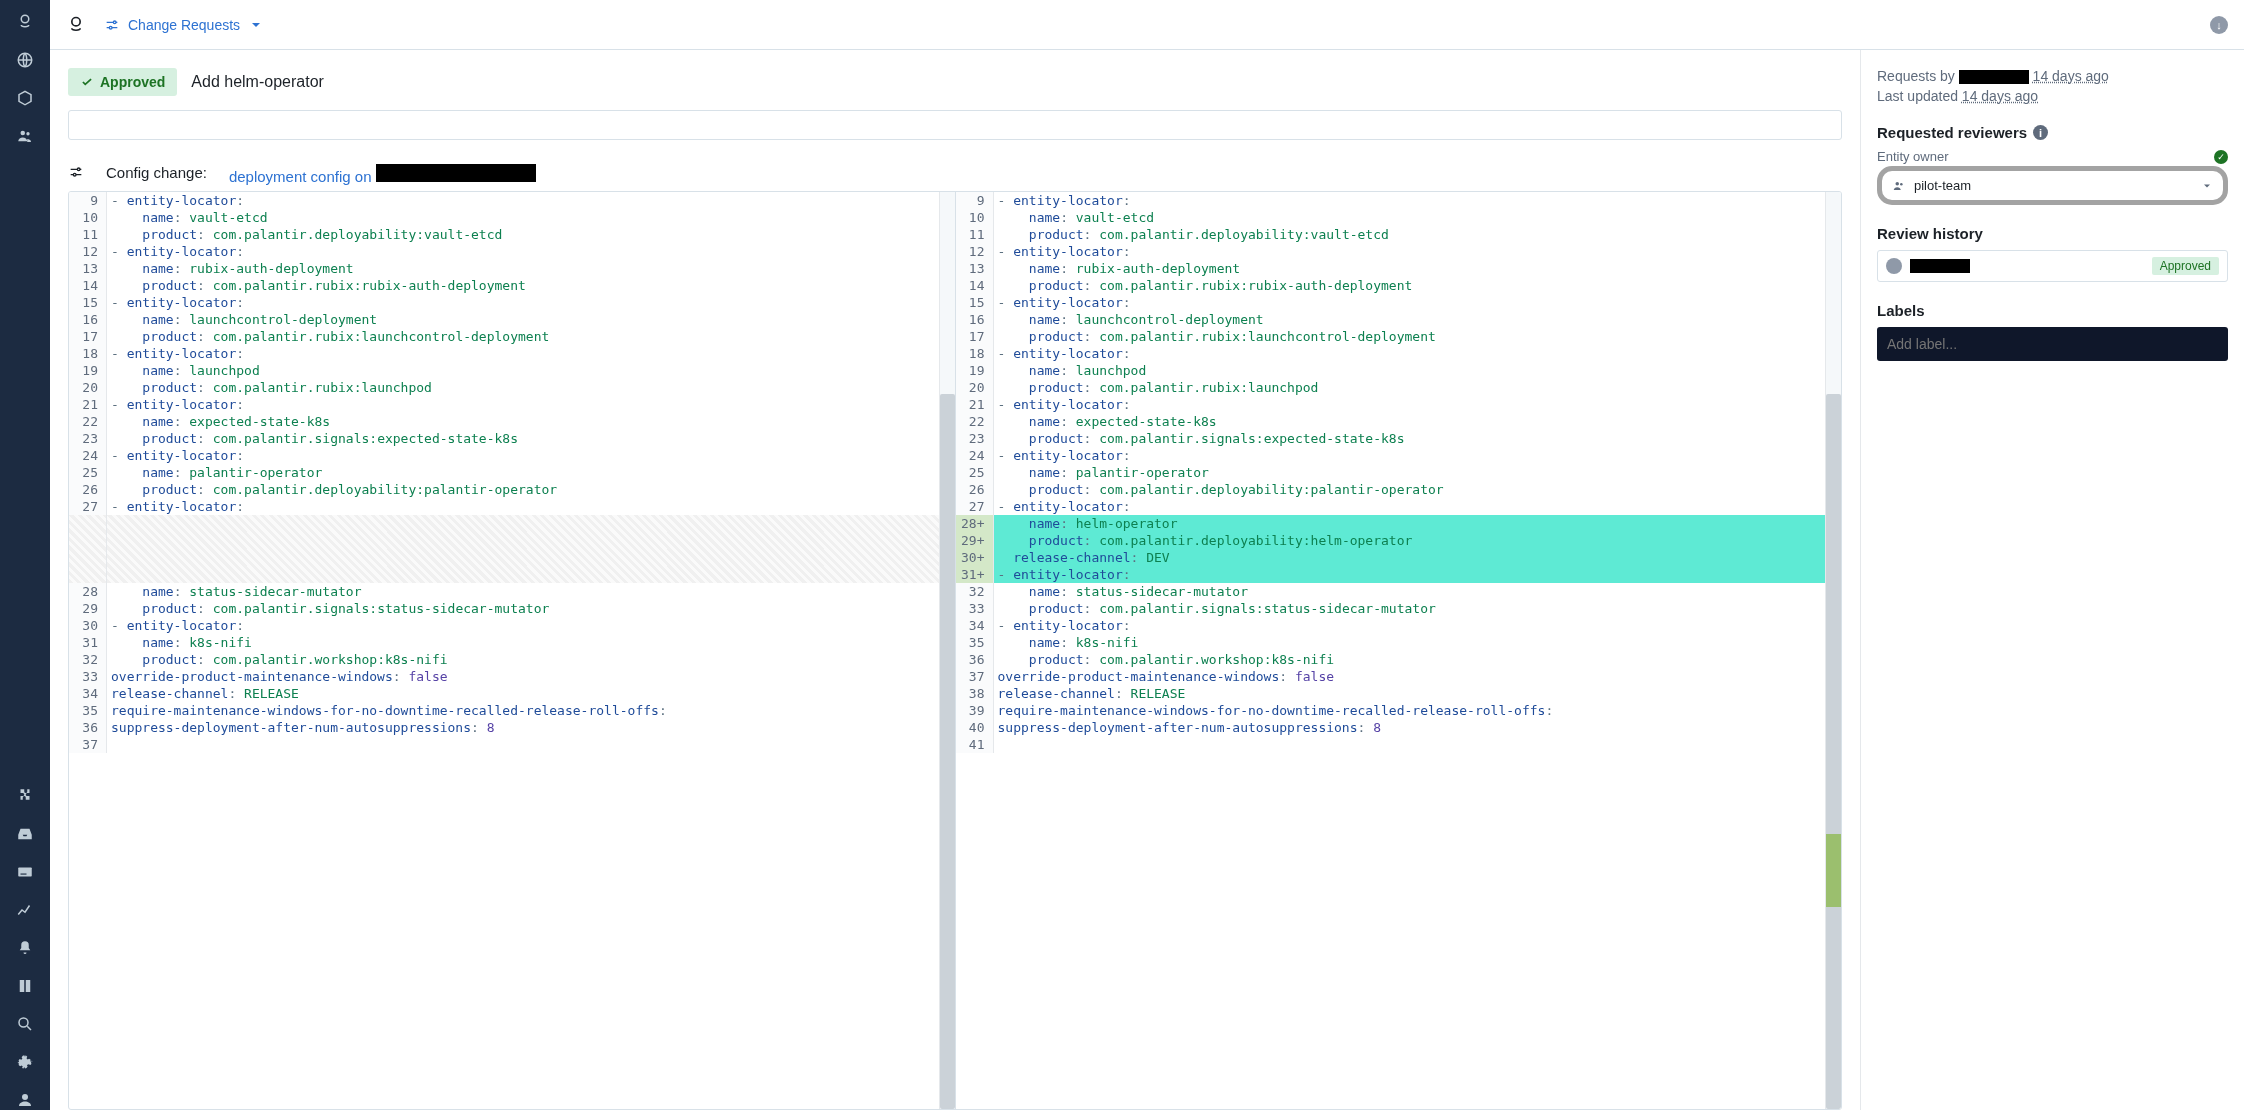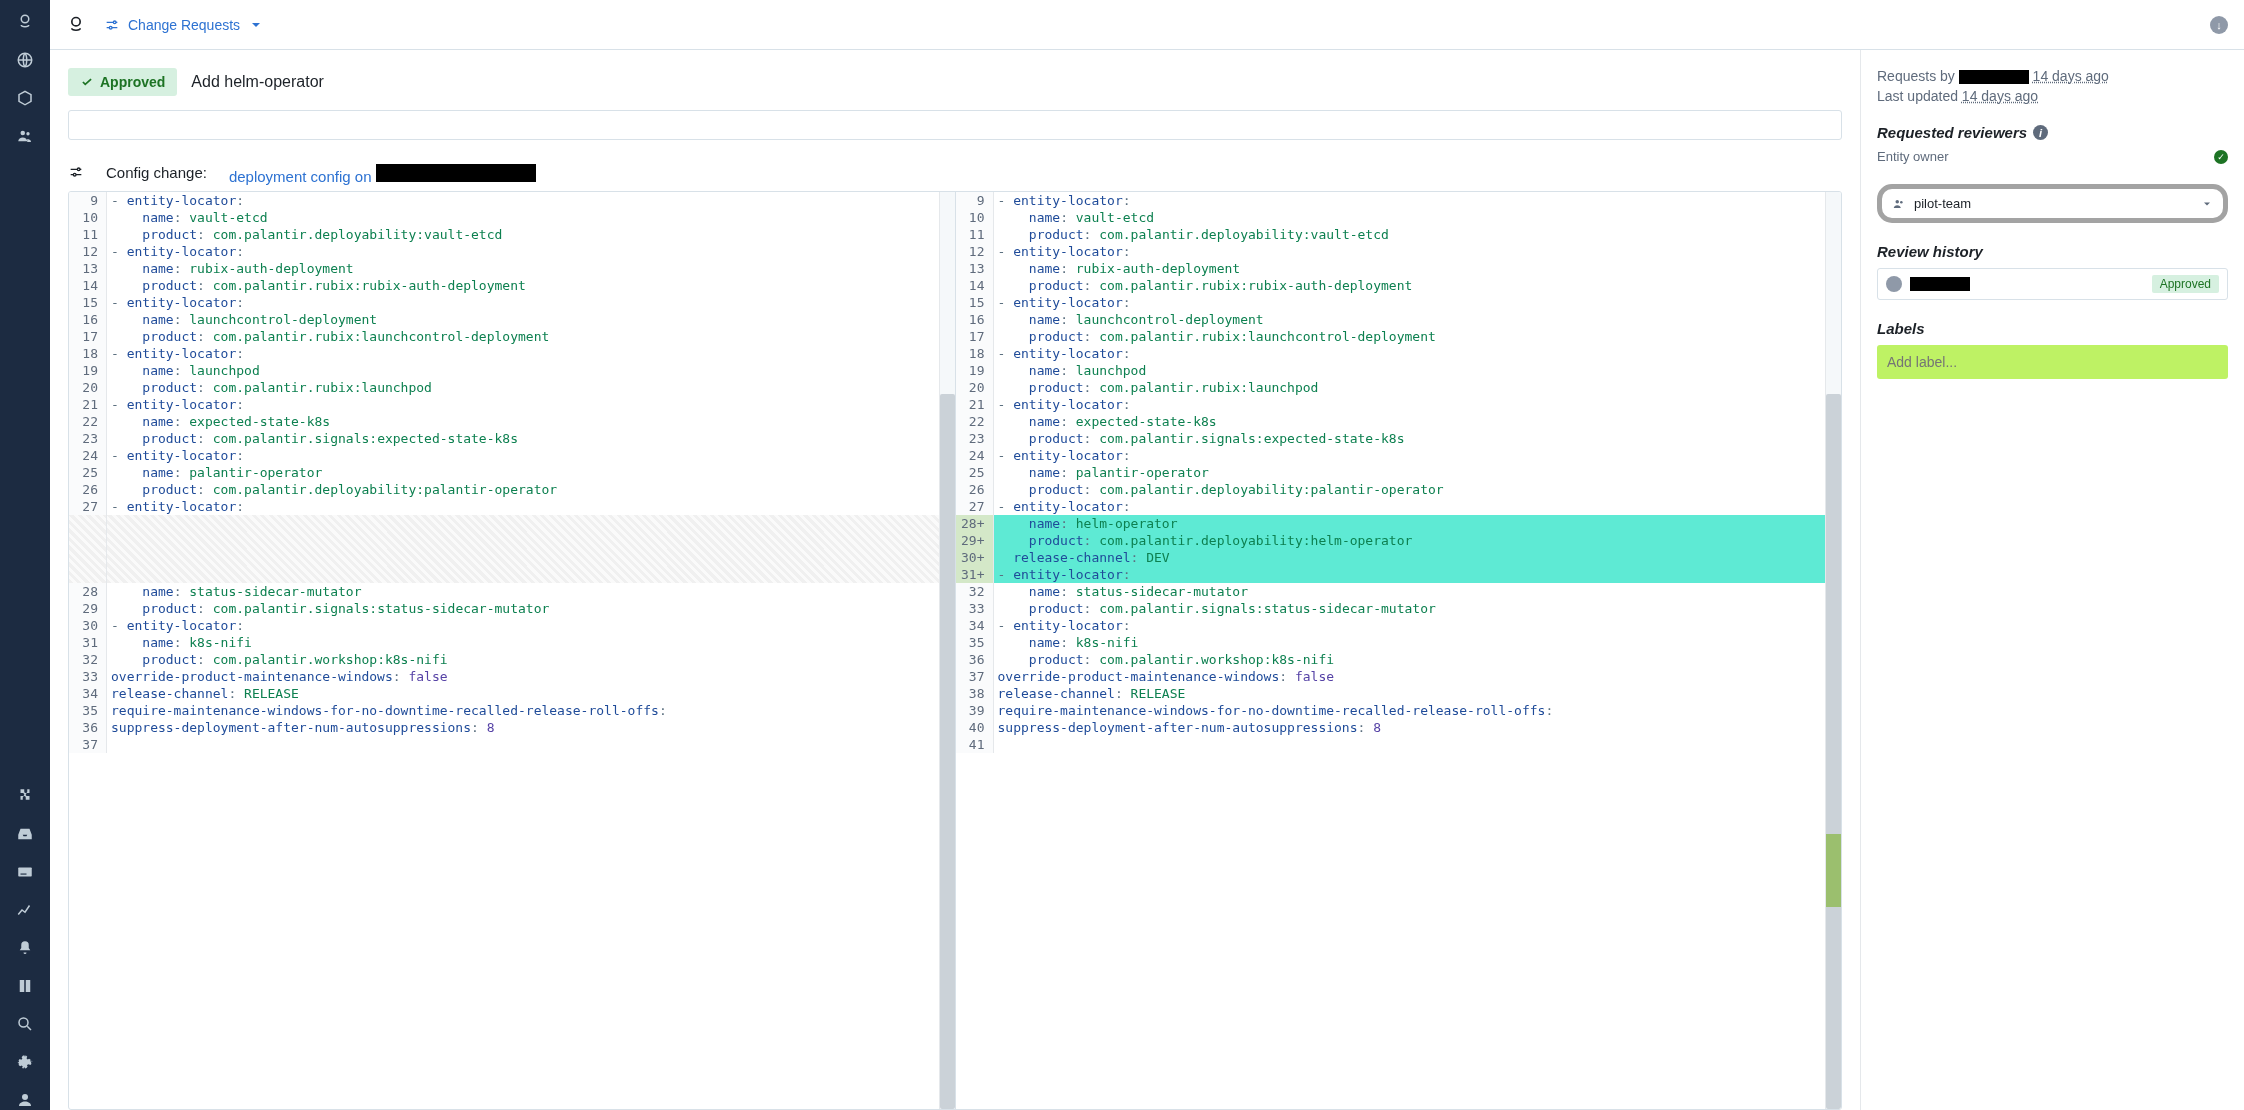--- a/index.html
+++ b/index.html
@@ -39,28 +39,28 @@
 .tok-str { color: #0d8050; }
 .tok-bool { color: #5642a6; }
 .tok-num { color: #5642a6; }
 .overview { position: absolute; right: 0; top: 0; bottom: 0; width: 16px; background: #f5f8fa; border-left: 1px solid #e5e8eb; }
 .ov-view { position: absolute; left: 0; right: 0; background: rgba(92,112,128,.28); border-radius: 2px; }
 .ov-add { position: absolute; left: 0; right: 0; background: #9bbf6e; }
 .sidebar { width: 384px; border-left: 1px solid #e5e8eb; padding: 18px 16px; flex-shrink: 0; overflow-y: auto; }
 .meta-row { font-size: 14px; color: #5f6b7c; margin-bottom: 4px; }
 .meta-row .redacted-sm { background: #000; display: inline-block; width: 70px; height: 14px; vertical-align: middle; }
 .meta-row .link { text-decoration: underline dotted; color: #5f6b7c; cursor: pointer; }
-.section-title { font-weight: 600; font-size: 15px; margin-top: 20px; margin-bottom: 8px; display: flex; align-items: center; gap: 6px; font-style: italic; }
-.owner-row { display: flex; justify-content: space-between; align-items: center; font-size: 13px; color: #5f6b7c; margin-bottom: 20px; }
+.section-title { font-weight: 600; font-size: 15px; margin-top: 20px; margin-bottom: 8px; display: flex; align-items: center; gap: 6px; }
+.owner-row { display: flex; justify-content: space-between; align-items: center; font-size: 13px; color: #5f6b7c; margin-bottom: 2px; }
 .owner-box { border: 5px solid #a3a3a3; border-radius: 15px; padding: 7px 10px; display: flex; align-items: center; gap: 8px; cursor: pointer; }
 .owner-box .chev { margin-left: auto; color: #5f6b7c; }
 .review-row { border: 1px solid #d8e1e8; border-radius: 3px; padding: 6px 8px; display: flex; align-items: center; gap: 8px; }
 .review-row .redacted-sm { background: #000; display: inline-block; width: 60px; height: 14px; }
 .review-badge { margin-left: auto; background: #d6f0e0; color: #1d7324; padding: 2px 8px; border-radius: 2px; font-size: 12px; font-weight: 500; }
-.label-input { background: #bef264; border: none; border-radius: 3px; padding: 9px 10px; width: 100%; font-size: 14px; color: #5f6b7c; }
+.label-input { background: #0f172a; border: none; border-radius: 3px; padding: 9px 10px; width: 100%; font-size: 14px; color: #5f6b7c; }
 .circ-icon { width: 16px; height: 16px; border-radius: 50%; background: #8f99a8; flex-shrink: 0; }
 .info-circ { width: 15px; height: 15px; border-radius: 50%; background: #5f6b7c; color: #fff; font-size: 11px; font-weight: 700; display: inline-flex; align-items: center; justify-content: center; }
 .check-circ { width: 14px; height: 14px; border-radius: 50%; background: #1d7324; color: #fff; display: inline-flex; align-items: center; justify-content: center; font-size: 9px; }
 </style>
 </head>
 <body>
 
 <div class="app">
   <div class="rail">
     <div class="rail-icon">

